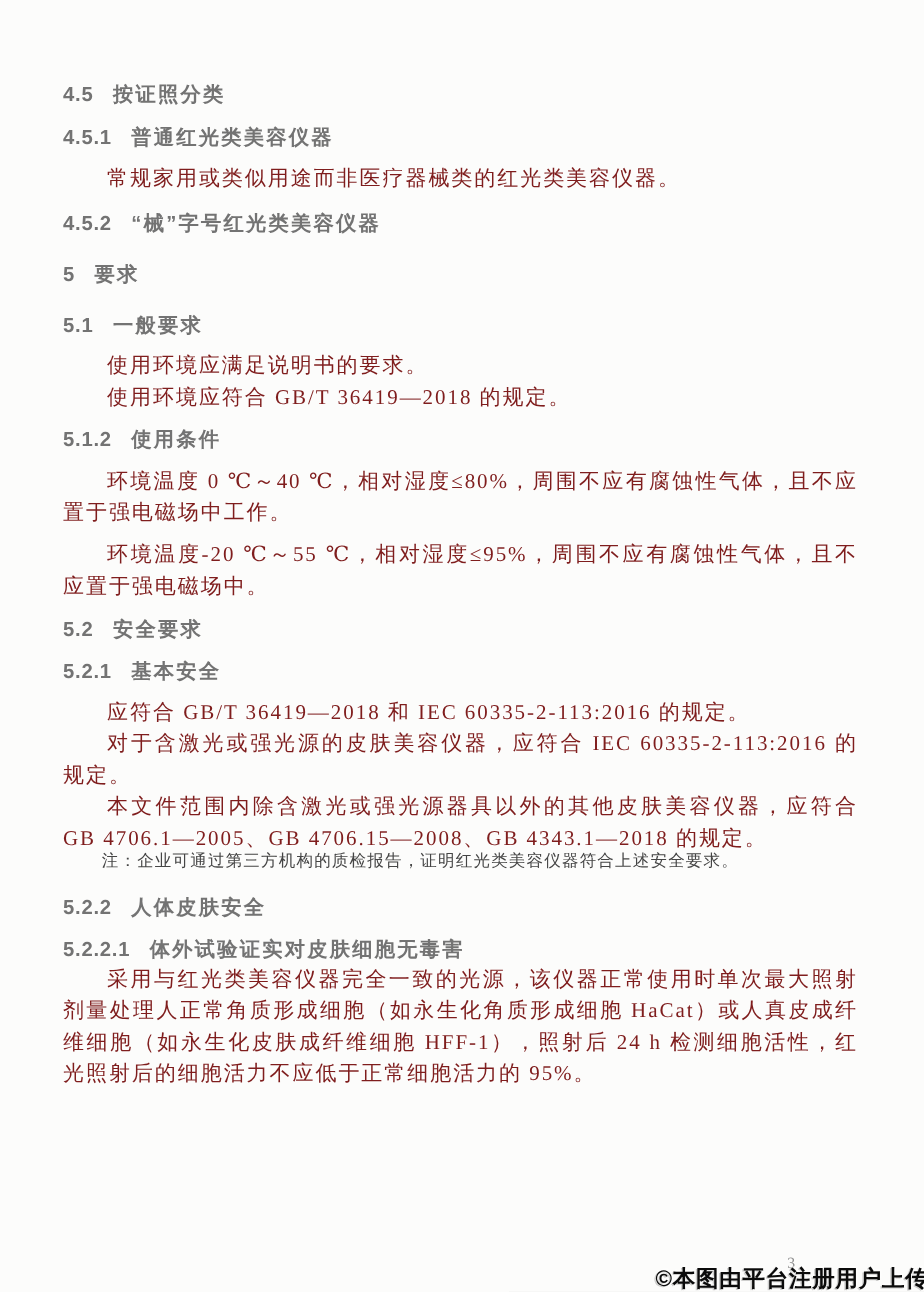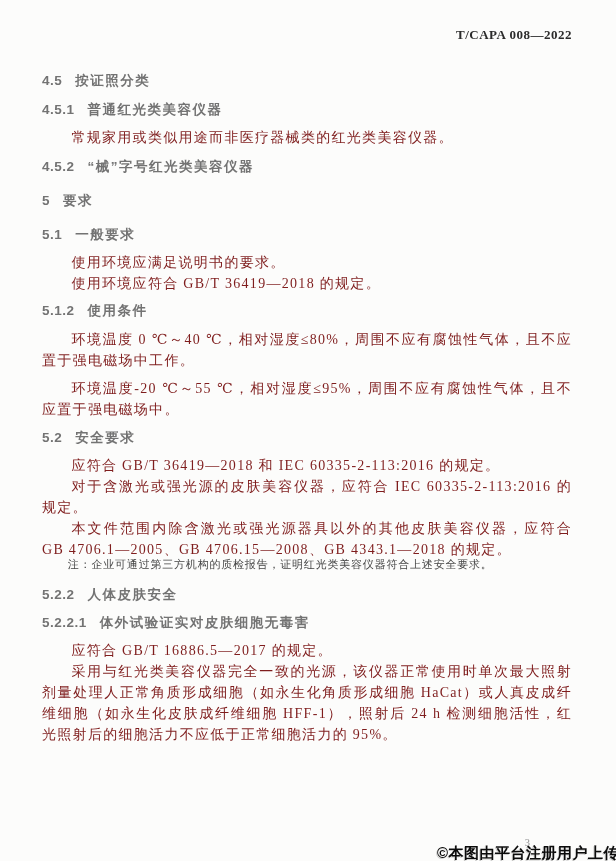--- a/index.html
+++ b/index.html
@@ -89,21 +89,20 @@
     color: #0b0b0b;
     text-shadow: 1px -1px 0 rgba(255,255,255,0.55), -1px 1px 0 rgba(120,120,120,0.35);
   }
 </style>
 </head>
 <body>
 
 <div class="page">
   <div class="content">
 
-    <div class="doc-header">T/CAPA 008—2022</div>
 
     <div class="h mt26">
       <span class="num">4.5</span><span>按证照分类</span>
     </div>
 
     <div class="h mt8">
       <span class="num">4.5.1</span><span>普通红光类美容仪器</span>
     </div>
 
     <p class="p mt7">常规家用或类似用途而非医疗器械类的红光类美容仪器。</p>
@@ -131,35 +130,37 @@
 
     <p class="p mt8">环境温度 0 ℃～40 ℃，相对湿度≤80%，周围不应有腐蚀性气体，且不应置于强电磁场中工作。</p>
 
 
     <p class="p mt7">环境温度-20 ℃～55 ℃，相对湿度≤95%，周围不应有腐蚀性气体，且不应置于强电磁场中。</p>
 
     <div class="h mt7">
       <span class="num">5.2</span><span>安全要求</span>
     </div>
 
+    <div class="h mt7">
+      <span class="num">5.2.1</span><span>基本安全</span>
+    </div>
 
     <p class="p mt7">应符合 GB/T 36419—2018 和 IEC 60335-2-113:2016 的规定。</p>
     <p class="p mt0">对于含激光或强光源的皮肤美容仪器，应符合 IEC 60335-2-113:2016 的规定。</p>
     <p class="p mt0">本文件范围内除含激光或强光源器具以外的其他皮肤美容仪器，应符合 GB 4706.1—2005、GB 4706.15—2008、GB 4343.1—2018 的规定。</p>
 
     <p class="note">注：企业可通过第三方机构的质检报告，证明红光类美容仪器符合上述安全要求。</p>
 
     <div class="h mt8">
       <span class="num">5.2.2</span><span>人体皮肤安全</span>
     </div>
 
     <div class="h mt7">
       <span class="num">5.2.2.1</span><span>体外试验证实对皮肤细胞无毒害</span>
     </div>
 
-    <p class="p mt7">应符合 GB/T 16886.5—2017 的规定。</p>
     <p class="p mt0">采用与红光类美容仪器完全一致的光源，该仪器正常使用时单次最大照射剂量处理人正常角质形成细胞（如永生化角质形成细胞 HaCat）或人真皮成纤维细胞（如永生化皮肤成纤维细胞 HFF-1），照射后 24 h 检测细胞活性，红光照射后的细胞活力不应低于正常细胞活力的 95%。</p>
 
   </div>
 
   <div class="pageno">3</div>
   <div class="watermark">©本图由平台注册用户上传</div>
 </div>
 
 </body></html>

